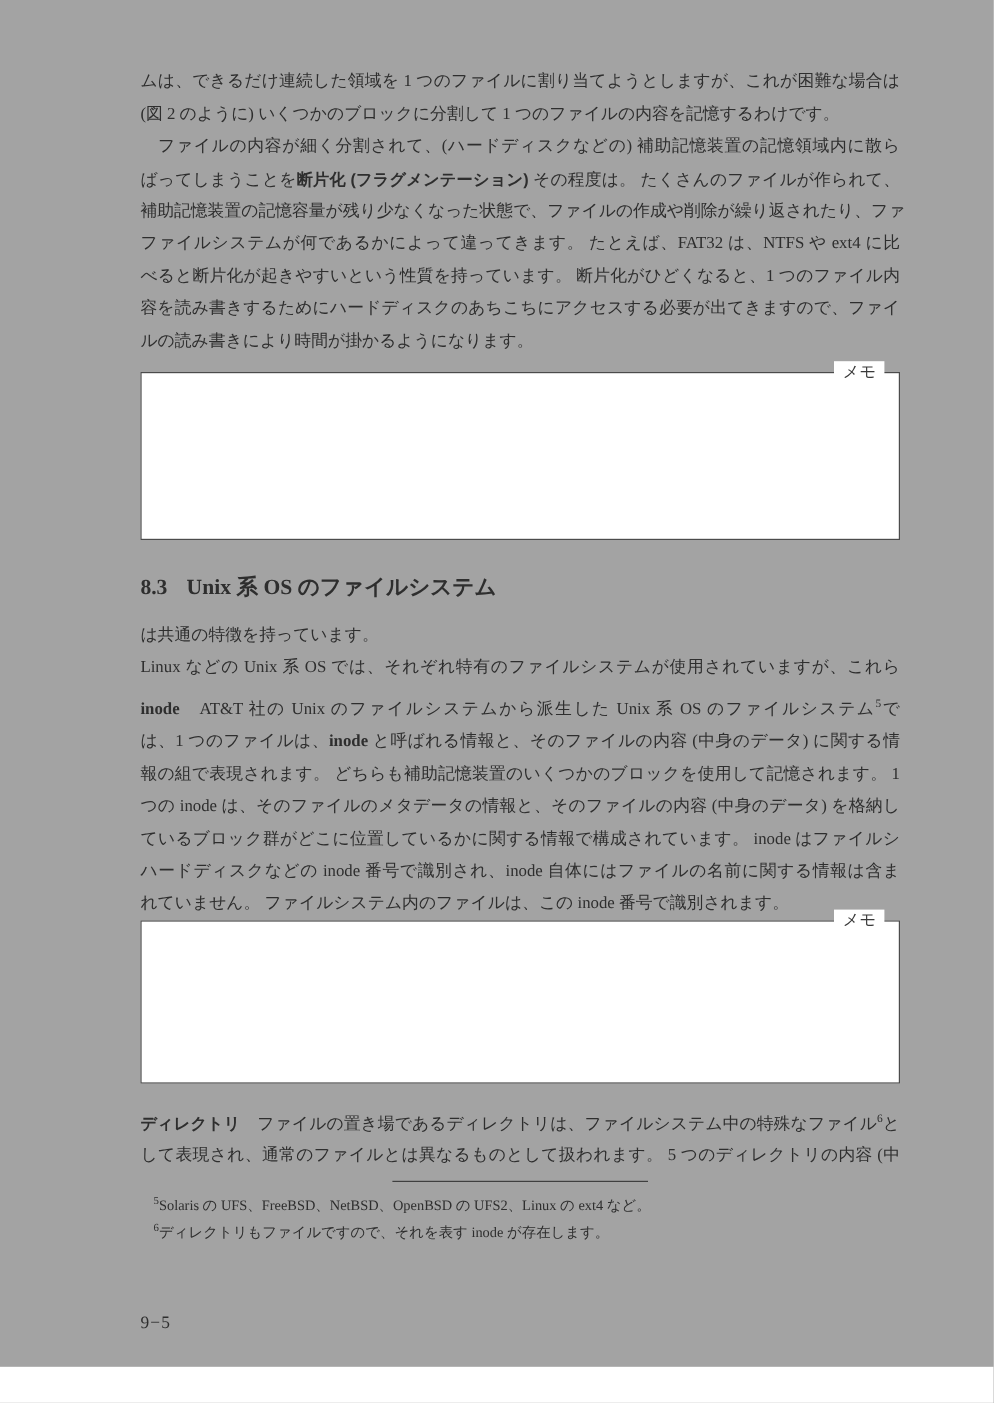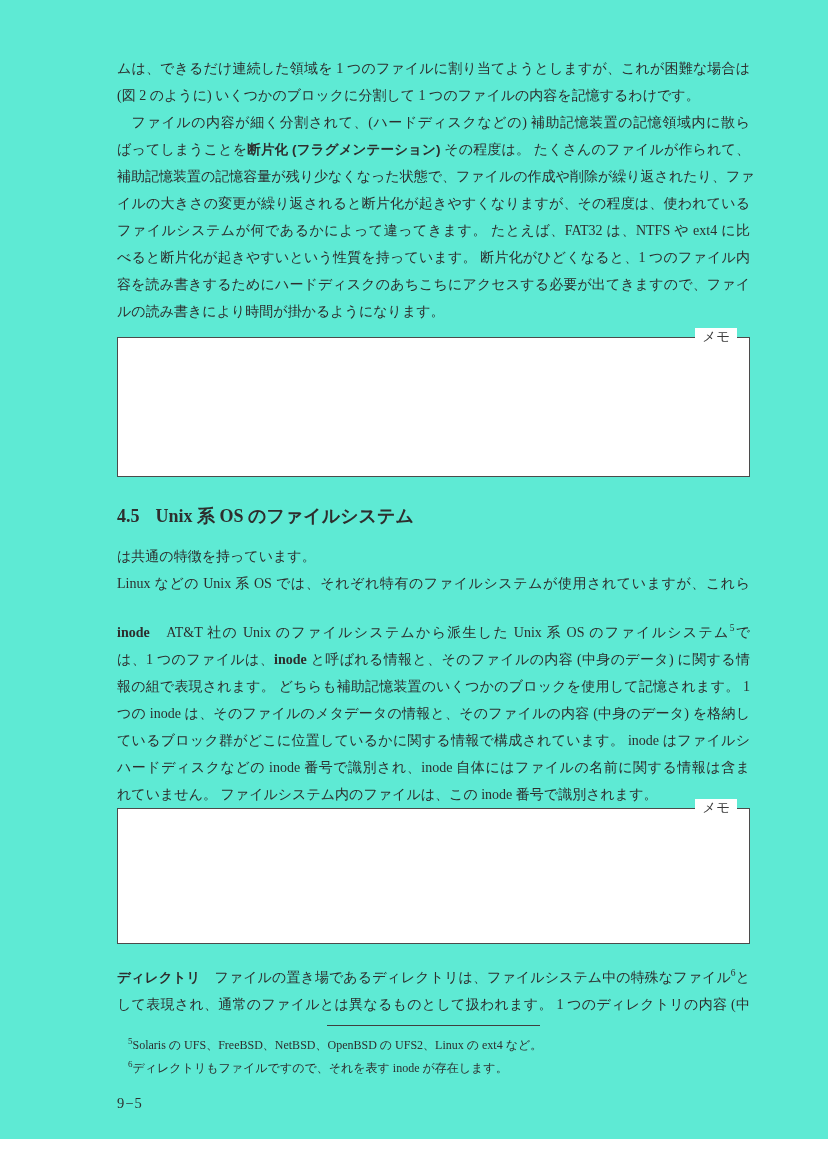--- a/index.html
+++ b/index.html
@@ -5,21 +5,21 @@
   html, body { margin: 0; padding: 0; }
   body {
     width: 828px; height: 1169px;
     background: #ffffff;
     font-family: "Liberation Serif", "DejaVu Serif", serif;
     color: #2e2e2e;
   }
   .sheet {
     position: relative;
     width: 828px; height: 1139px;
-    background: #5eead4;
+    background: #a3a3a3;
     overflow: hidden;
   }
   .text-col {
     position: absolute;
     left: 117px; top: 0;
     width: 633px;
   }
   .body-text { font-size: 14px; line-height: 27px; }
   .line {
     text-align: justify;
@@ -62,21 +62,21 @@
     line-height: 18px;
   }
   .section-heading {
     margin-top: 26px;
     font-size: 18px;
     font-weight: bold;
     line-height: 26px;
   }
   .section-number { margin-right: 16px; }
   .block-unix-intro { margin-top: 14px; }
-  .block-inode { margin-top: 22px; }
+  .block-inode { margin-top: 8px; }
   .block-dir { margin-top: 20px; }
   .footnote-rule {
     margin-top: 7px;
     width: 213px;
     border: none;
     border-top: 1.2px solid #3f3f3f;
   }
   .footnotes {
     margin-top: 5px;
     font-size: 12px;
@@ -103,33 +103,32 @@
 
 <div class="sheet">
   <div class="text-col">
 
     <div class="body-text block-intro">
       <div class="line"><span>ムは、できるだけ連続した領域を 1 つのファイルに割り当てようとしますが、これが困難な場合は</span></div>
       <div class="line parend"><span>(図 2 のように) いくつかのブロックに分割して 1 つのファイルの内容を記憶するわけです。</span></div>
       <div class="line"><span>　ファイルの内容が細く分割されて、(ハードディスクなどの) 補助記憶装置の記憶領域内に散ら</span></div>
       <div class="line"><span>ばってしまうことを</span><span class="bold-gothic">断片化 (フラグメンテーション)</span><span> その程度は。 たくさんのファイルが作られて、</span></div>
       <div class="line"><span>補助記憶装置の記憶容量が残り少なくなった状態で、ファイルの作成や削除が繰り返されたり、ファ</span></div>
-      <div class="line"><span>イルの大きさの変更が繰り返されると断片化が起きやすくなりますが、その程度は、使われている</span></div>
       <div class="line"><span>ファイルシステムが何であるかによって違ってきます。 たとえば、FAT32 は、NTFS や ext4 に比</span></div>
       <div class="line"><span>べると断片化が起きやすいという性質を持っています。 断片化がひどくなると、1 つのファイル内</span></div>
       <div class="line"><span>容を読み書きするためにハードディスクのあちこちにアクセスする必要が出てきますので、ファイ</span></div>
       <div class="line parend"><span>ルの読み書きにより時間が掛かるようになります。</span></div>
     </div>
 
     <div class="memo-box memo-box-1">
       <span class="memo-label">メモ</span>
     </div>
 
     <div class="section-heading">
-      <span class="section-number">4.5</span><span>Unix 系 OS のファイルシステム</span>
+      <span class="section-number">8.3</span><span>Unix 系 OS のファイルシステム</span>
     </div>
 
     <div class="body-text block-unix-intro">
       <div class="line parend"><span>は共通の特徴を持っています。</span></div>
       <div class="line"><span>Linux などの Unix 系 OS では、それぞれ特有のファイルシステムが使用されていますが、これら</span></div>
     </div>
 
     <div class="body-text block-inode">
       <div class="line"><span class="bold-serif">inode</span><span>　AT&amp;T 社の Unix のファイルシステムから派生した Unix 系 OS のファイルシステム</span><sup class="fnref">5</sup><span>で</span></div>
       <div class="line"><span>は、1 つのファイルは、</span><span class="bold-serif">inode</span><span> と呼ばれる情報と、そのファイルの内容 (中身のデータ) に関する情</span></div>
@@ -139,21 +138,21 @@
       <div class="line"><span>ハードディスクなどの inode 番号で識別され、inode 自体にはファイルの名前に関する情報は含ま</span></div>
       <div class="line parend"><span>れていません。 ファイルシステム内のファイルは、この inode 番号で識別されます。</span></div>
     </div>
 
     <div class="memo-box memo-box-2">
       <span class="memo-label">メモ</span>
     </div>
 
     <div class="body-text block-dir">
       <div class="line"><span class="bold-gothic">ディレクトリ</span><span>　ファイルの置き場であるディレクトリは、ファイルシステム中の特殊なファイル</span><sup class="fnref">6</sup><span>と</span></div>
-      <div class="line"><span>して表現され、通常のファイルとは異なるものとして扱われます。 1 つのディレクトリの内容 (中</span></div>
+      <div class="line"><span>して表現され、通常のファイルとは異なるものとして扱われます。 5 つのディレクトリの内容 (中</span></div>
     </div>
 
     <hr class="footnote-rule">
     <div class="footnotes">
       <div class="footnote-line"><sup class="fnmark">5</sup><span>Solaris の UFS、FreeBSD、NetBSD、OpenBSD の UFS2、Linux の ext4 など。</span></div>
       <div class="footnote-line"><sup class="fnmark">6</sup><span>ディレクトリもファイルですので、それを表す inode が存在します。</span></div>
     </div>
 
   </div>
 

